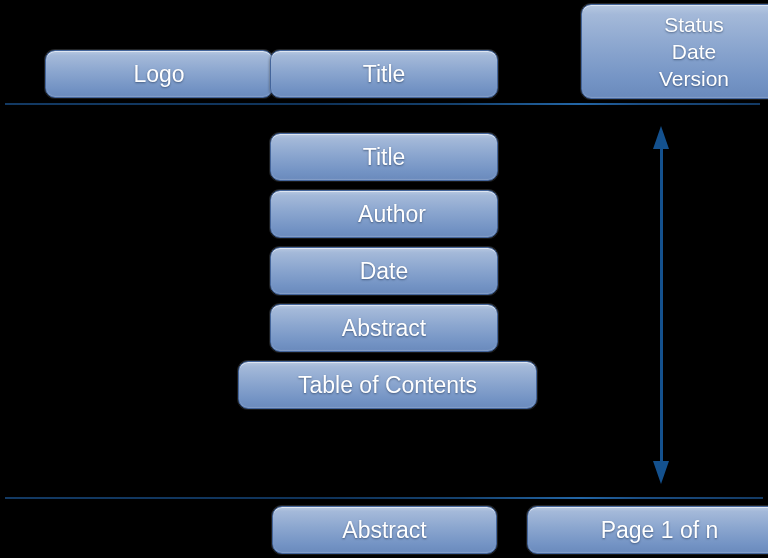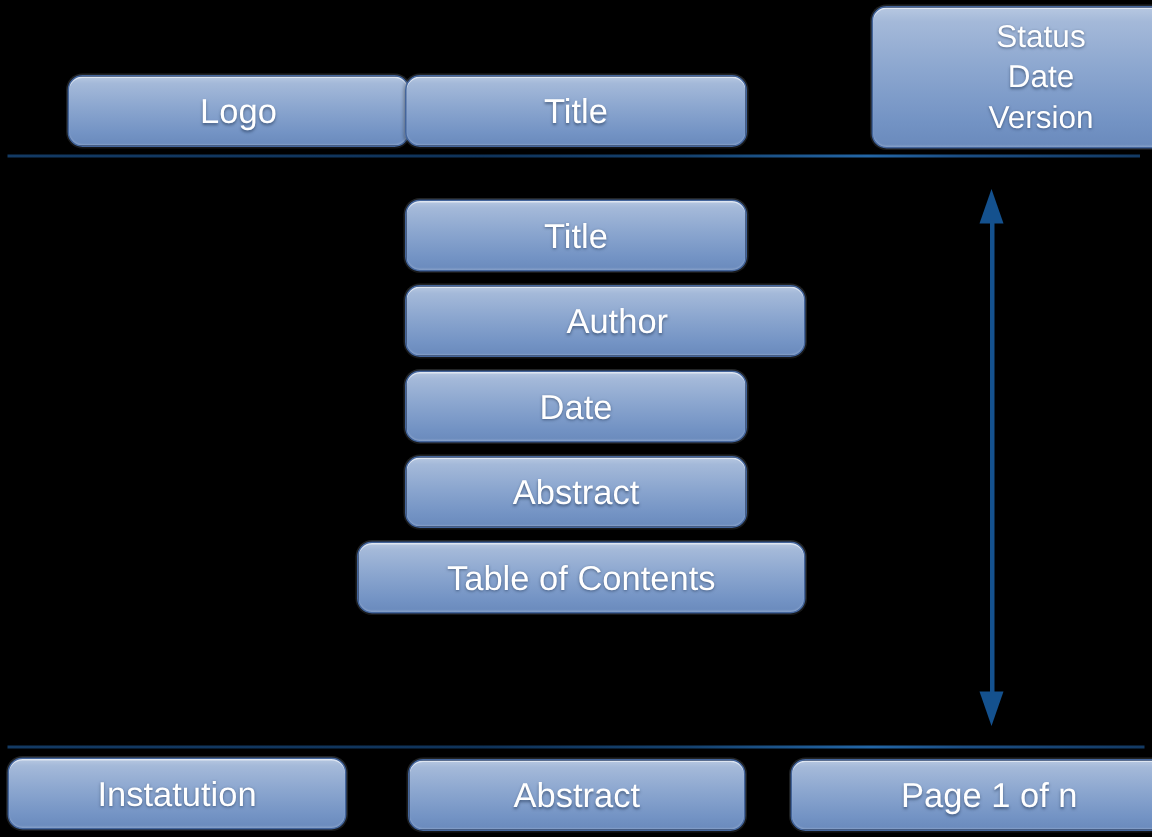--- a/index.html
+++ b/index.html
@@ -45,21 +45,21 @@
     flex-direction: column;
     font-size: 21px;
     line-height: 27px;
     margin-left: 48px;
   }
   
   #box-logo        { left: 5px;   top: 50px;  width: 228px; margin-left: 40px; }
   #box-top-title   { left: 270px; top: 50px;  width: 228px; }
   #box-status      { left: 533px; top: 4px;   width: 226px; }
   #box-mid-title   { left: 270px; top: 133px; width: 228px; }
-  #box-author      { left: 270px; top: 190px; width: 267px; padding-left: 16px; }
+  #box-author      { left: 270px; top: 190px; width: 228px; padding-left: 16px; }
   #box-date        { left: 270px; top: 247px; width: 228px; }
   #box-abstract    { left: 270px; top: 304px; width: 228px; }
   #box-toc         { left: 238px; top: 361px; width: 299px; }
   #box-institution { left: 5px;   top: 505px; width: 226px; }
   #box-permission  { left: 272px; top: 506px; width: 225px; }
   #box-page        { left: 527px; top: 506px; width: 265px; }
 
   .rule {
     position: absolute;
     height: 2px;
@@ -127,19 +127,18 @@
   <div class="box" id="box-toc">Table of Contents</div>
 
   <div class="v-arrow">
     <div class="arrow-head up"></div>
     <div class="arrow-shaft"></div>
     <div class="arrow-head down"></div>
   </div>
 
   <div class="rule" id="rule-bottom"></div>
 
-  <div class="box" id="box-institution">Instatution</div>
 
   <div class="box" id="box-permission">Abstract</div>
 
   <div class="box" id="box-page">Page 1 of n</div>
 
 </div>
 
 </body></html>

